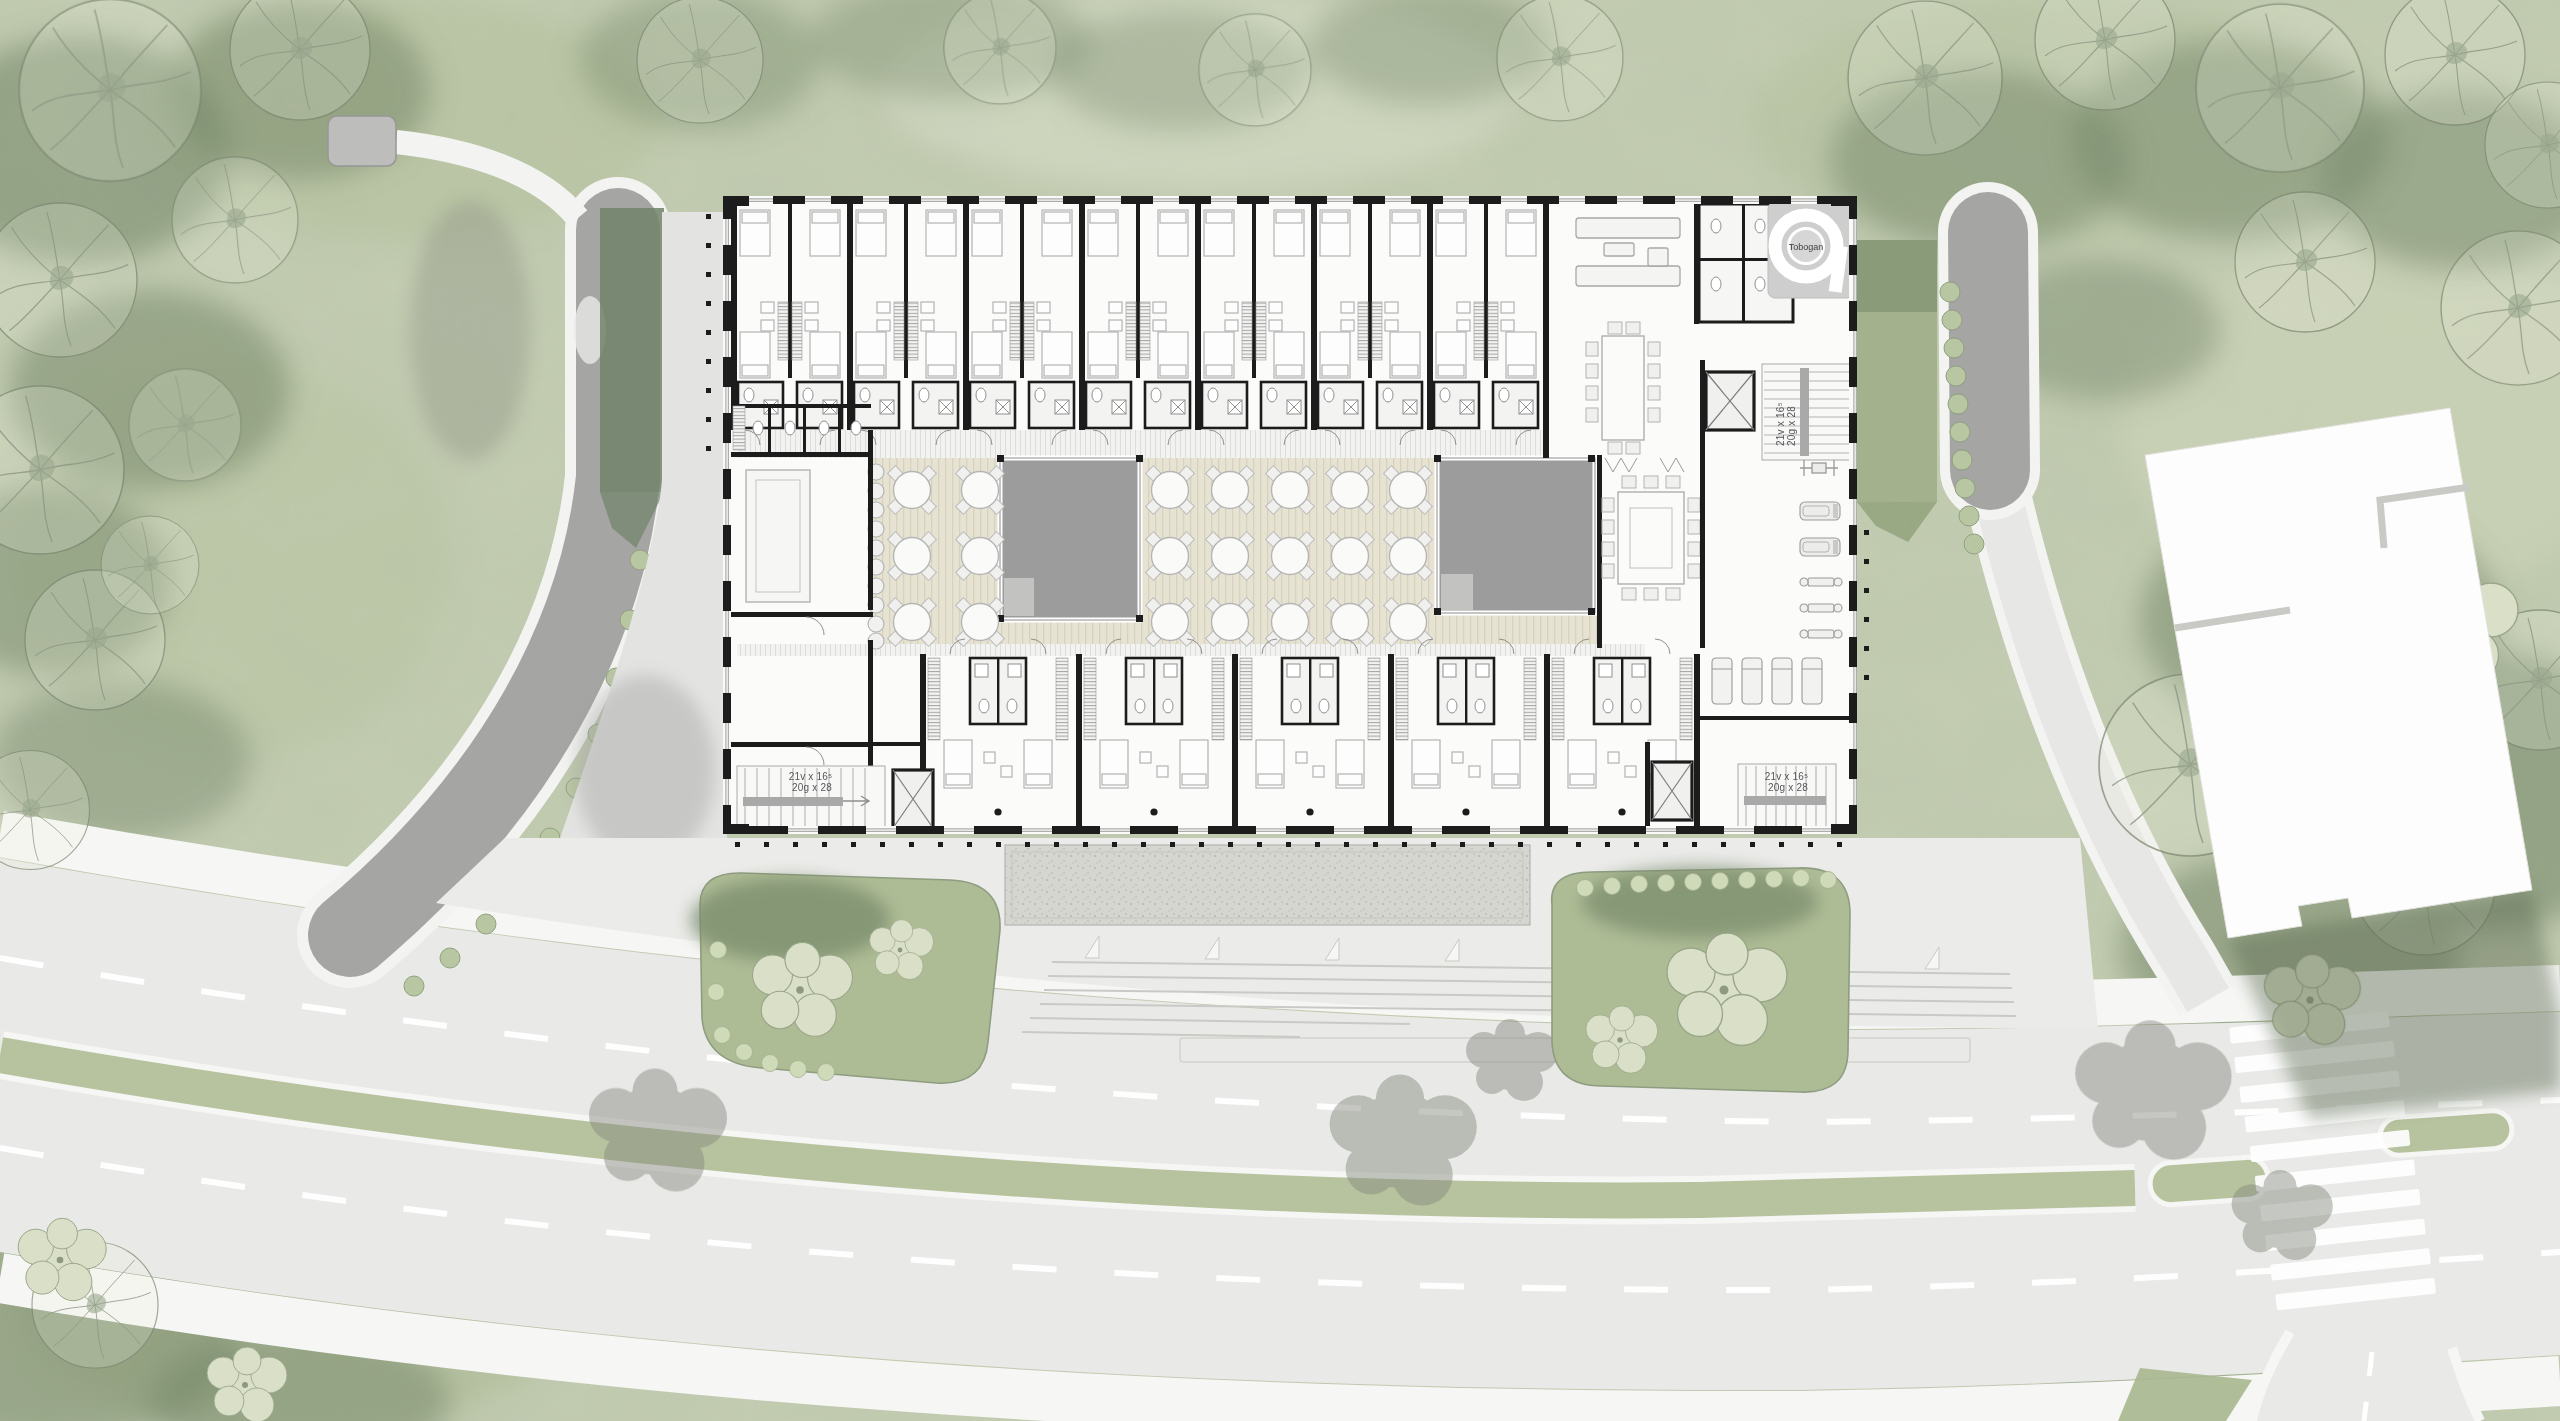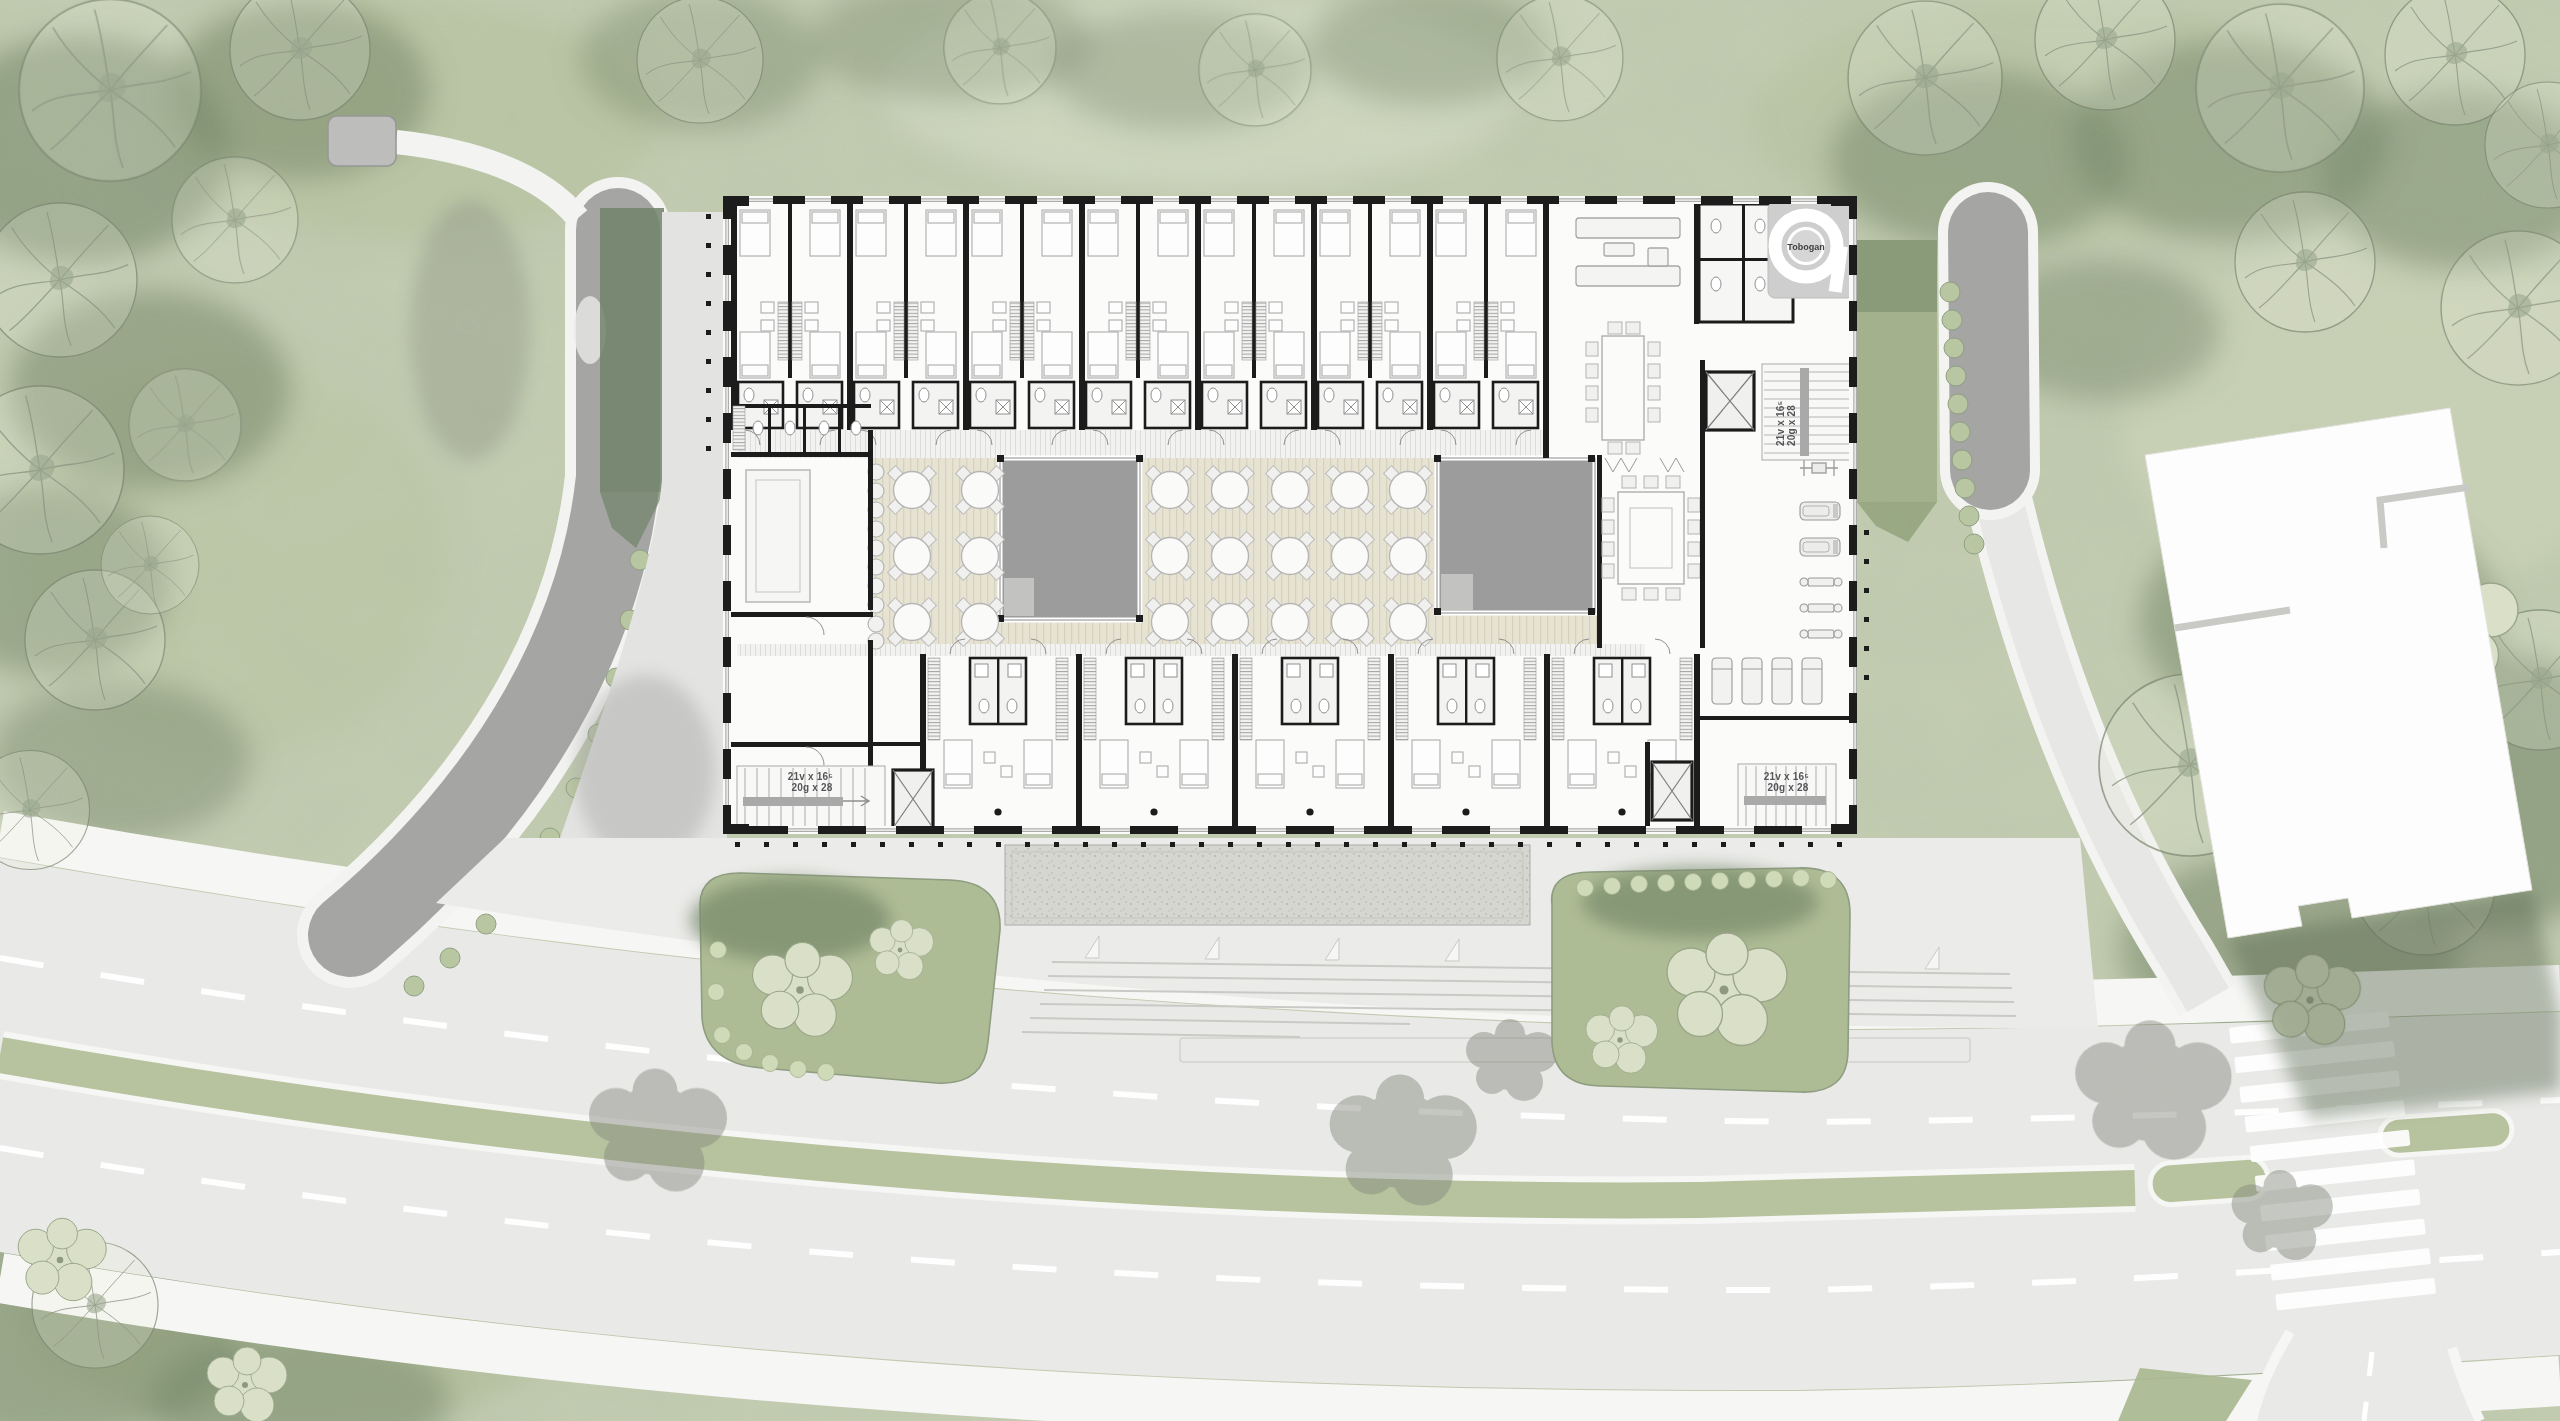--- a/index.html
+++ b/index.html
@@ -1,17 +1,17 @@
 <!DOCTYPE html>
 <html><head>
 <meta charset="utf-8">
 <style>
   html,body{margin:0;padding:0;background:#c4cdb1;}
   .stage{width:2560px;height:1421px;position:relative;overflow:hidden;
-         font-family:"Liberation Sans",sans-serif;font-weight:bold;}
+         font-family:"Liberation Sans",sans-serif;}
   svg{display:block}
   text{font-family:"Liberation Sans",sans-serif;}
   .note{font-size:10px;fill:#55565a;letter-spacing:.2px}
   .tiny{font-size:9px;fill:#3f4042}
 </style>
 </head>
 <body>
 
 <div class="stage">
 <svg viewBox="0 0 2560 1421" width="2560" height="1421">

